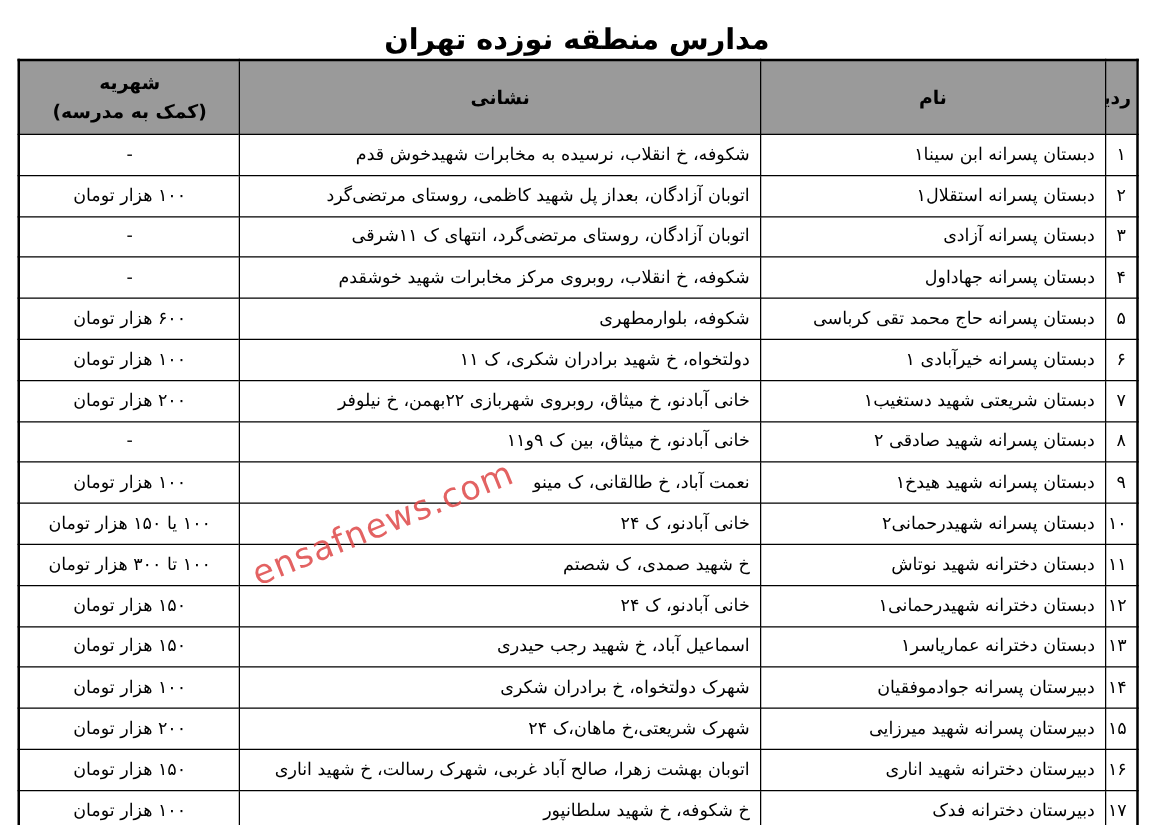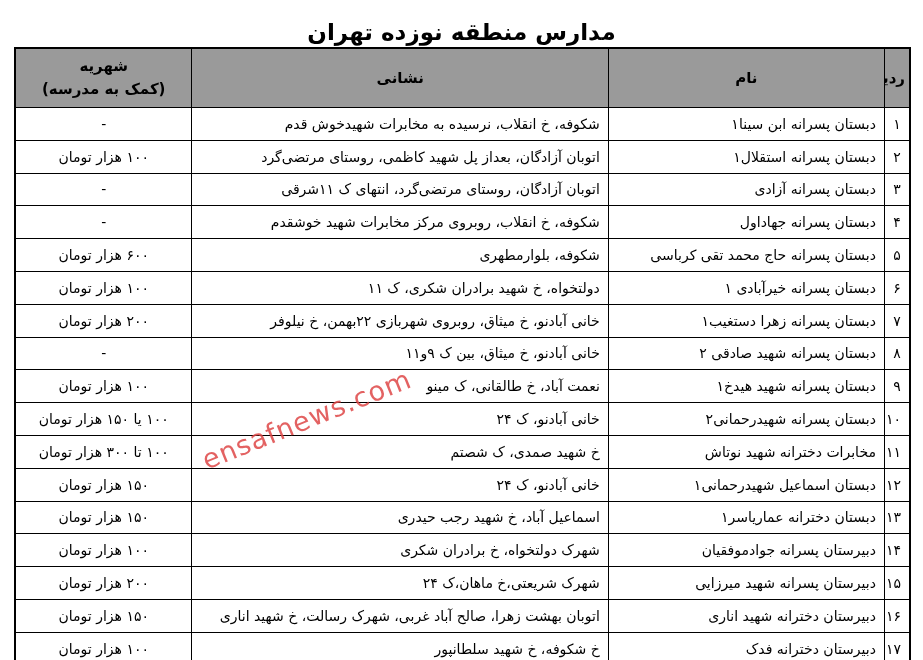--- a/index.html
+++ b/index.html
@@ -133,21 +133,21 @@
           <td class="cell-tuition">۶۰۰ هزار تومان</td>
         </tr>
         <tr>
           <td class="cell-radif">۶</td>
           <td class="cell-name">دبستان پسرانه خیرآبادی ۱</td>
           <td class="cell-address">دولتخواه، خ شهید برادران شکری، ک ۱۱</td>
           <td class="cell-tuition">۱۰۰ هزار تومان</td>
         </tr>
         <tr>
           <td class="cell-radif">۷</td>
-          <td class="cell-name">دبستان پسرانه زهرا دستغیب۱</td>
+          <td class="cell-name">دبستان شریعتی شهید دستغیب۱</td>
           <td class="cell-address">خانی آبادنو، خ میثاق، روبروی شهربازی ۲۲بهمن، خ نیلوفر</td>
           <td class="cell-tuition">۲۰۰ هزار تومان</td>
         </tr>
         <tr>
           <td class="cell-radif">۸</td>
           <td class="cell-name">دبستان پسرانه شهید صادقی ۲</td>
           <td class="cell-address">خانی آبادنو، خ میثاق، بین ک ۹و۱۱</td>
           <td class="cell-tuition">-</td>
         </tr>
         <tr>
@@ -157,27 +157,27 @@
           <td class="cell-tuition">۱۰۰ هزار تومان</td>
         </tr>
         <tr>
           <td class="cell-radif">۱۰</td>
           <td class="cell-name">دبستان پسرانه شهیدرحمانی۲</td>
           <td class="cell-address">خانی آبادنو، ک ۲۴</td>
           <td class="cell-tuition">۱۰۰ یا ۱۵۰ هزار تومان</td>
         </tr>
         <tr>
           <td class="cell-radif">۱۱</td>
-          <td class="cell-name">مخابرات دخترانه شهید نوتاش</td>
+          <td class="cell-name">دبستان دخترانه شهید نوتاش</td>
           <td class="cell-address">خ شهید صمدی، ک شصتم</td>
           <td class="cell-tuition">۱۰۰ تا ۳۰۰ هزار تومان</td>
         </tr>
         <tr>
           <td class="cell-radif">۱۲</td>
-          <td class="cell-name">دبستان اسماعیل شهیدرحمانی۱</td>
+          <td class="cell-name">دبستان دخترانه شهیدرحمانی۱</td>
           <td class="cell-address">خانی آبادنو، ک ۲۴</td>
           <td class="cell-tuition">۱۵۰ هزار تومان</td>
         </tr>
         <tr>
           <td class="cell-radif">۱۳</td>
           <td class="cell-name">دبستان دخترانه عماریاسر۱</td>
           <td class="cell-address">اسماعیل آباد، خ شهید رجب حیدری</td>
           <td class="cell-tuition">۱۵۰ هزار تومان</td>
         </tr>
         <tr>

